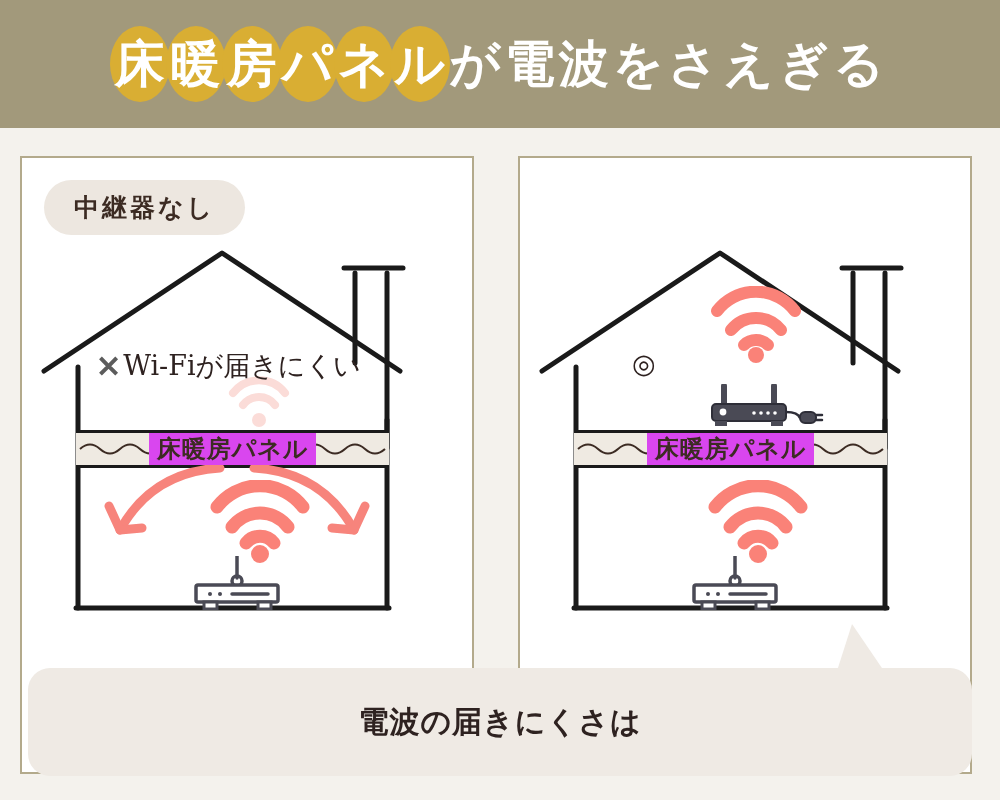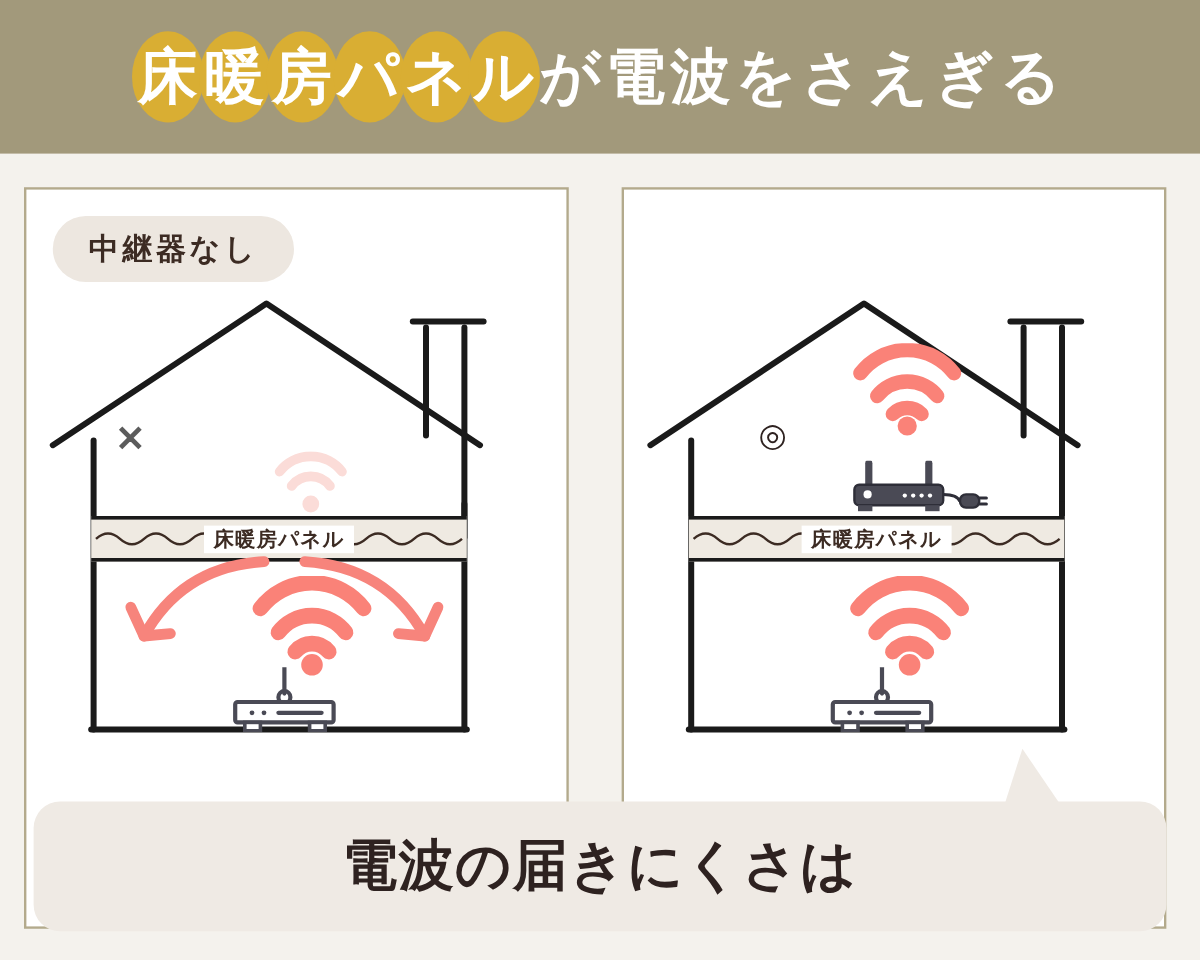--- a/index.html
+++ b/index.html
@@ -58,40 +58,40 @@
   .mark-x{color:#5C5C5C;font-size:30px;font-weight:bold;margin-right:2px;}
   .mark-o{color:#2E2220;font-size:27px;margin-right:3px;}
 
   
   .floor-band{
     position:absolute;background:#EFEAE2;
     border-top:3px solid #1A1A1A;border-bottom:3px solid #1A1A1A;
     display:flex;align-items:center;justify-content:center;
   }
   .floor-band-text{
-    font-size:17px;color:#3C2B23;font-weight:bold;letter-spacing:1px;
-    background:#ffffff;padding:0 8px;z-index:2;position:relative;
+    font-size:24px;color:#3C2B23;font-weight:bold;letter-spacing:1px;
+    background:#d946ef;padding:0 8px;z-index:2;position:relative;
     font-family:"DejaVu Sans","Liberation Sans",sans-serif;
   }
   .wave-svg{position:absolute;left:0;top:0;z-index:1;}
 
   
   .footer-box{
     position:absolute;left:28px;top:668px;width:944px;height:108px;
     background:#EFEAE4;border-radius:22px;
     display:flex;align-items:center;justify-content:center;
   }
   .footer-tail{
     position:absolute;left:836px;top:624px;width:0;height:0;
     border-left:16px solid transparent;
     border-right:34px solid transparent;
     border-bottom:50px solid #EFEAE4;
   }
   .footer-text{
-    position:relative;z-index:2;font-size:46px;font-weight:bold;
+    position:relative;z-index:2;font-size:30px;font-weight:bold;
     color:#2E2220;letter-spacing:1px;white-space:nowrap;display:flex;align-items:baseline;
   }
   .footer-hl{
     background:linear-gradient(to top,#FCDF9B 0,#FCDF9B 9px,transparent 9px);
     padding-bottom:2px;
   }
 </style>
 </head>
 <body>
 
@@ -180,20 +180,21 @@
       <circle cx="28" cy="38" r="2" fill="#4A4A55"></circle>
       <circle cx="38" cy="38" r="2" fill="#4A4A55"></circle>
       <path d="M50 38 L86 38" stroke="#4A4A55" stroke-width="3.5" stroke-linecap="round"></path>
       <rect x="22" y="46" width="13" height="7" fill="#FFFFFF" stroke="#4A4A55" stroke-width="3"></rect>
       <rect x="76" y="46" width="13" height="7" fill="#FFFFFF" stroke="#4A4A55" stroke-width="3"></rect>
     </svg>
   </div>
 
   <div class="house-label" style="left:74px;top:190px;">
     <span class="mark-x">✕</span>
+    <span>Wi-Fiが届きにくい</span>
   </div>
 </div>
 
 <div class="panel" id="panel-right">
 
   <div class="house-area">
     <svg class="house-svg" width="450" height="474" viewBox="0 0 450 474">
       <path d="M22 213 L200 95 L378 213" fill="none" stroke="#1A1A1A" stroke-width="5" stroke-linecap="round" stroke-linejoin="round"></path>
       <path d="M333 115 L333 205" fill="none" stroke="#1A1A1A" stroke-width="5" stroke-linecap="round"></path>
       <path d="M365 115 L365 290" fill="none" stroke="#1A1A1A" stroke-width="5" stroke-linecap="round"></path>

